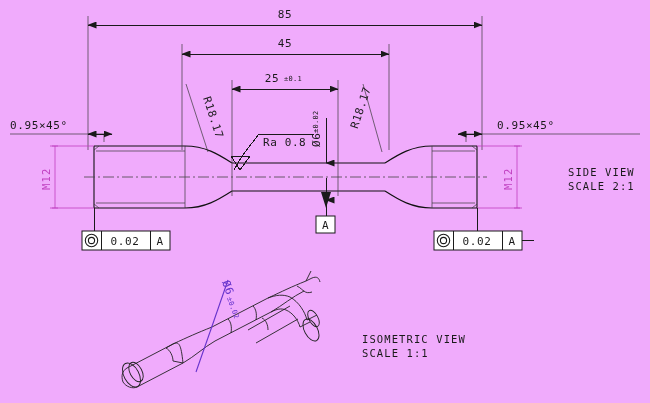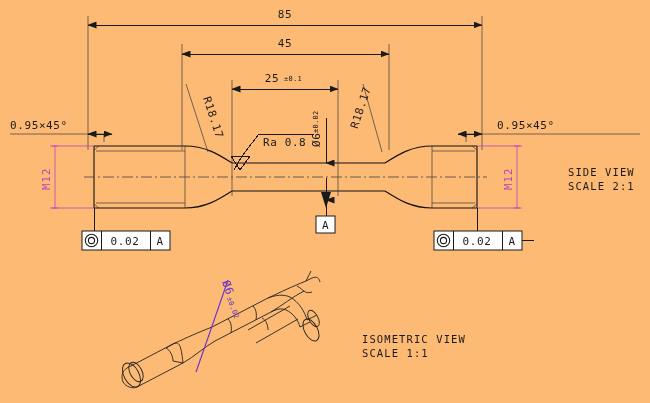--- a/index.html
+++ b/index.html
@@ -8,21 +8,21 @@
     padding: 0;
     background: #ffffff;
   }
   body {
     font-family: "DejaVu Sans Mono", "Liberation Mono", monospace;
   }
   #drawing-root {
     position: relative;
     width: 650px;
     height: 403px;
-    background: #fdba74;
+    background: #f0abfc;
     overflow: hidden;
   }
   #drawing-svg {
     position: absolute;
     top: 0;
     left: 0;
     width: 650px;
     height: 403px;
     display: block;
   }

